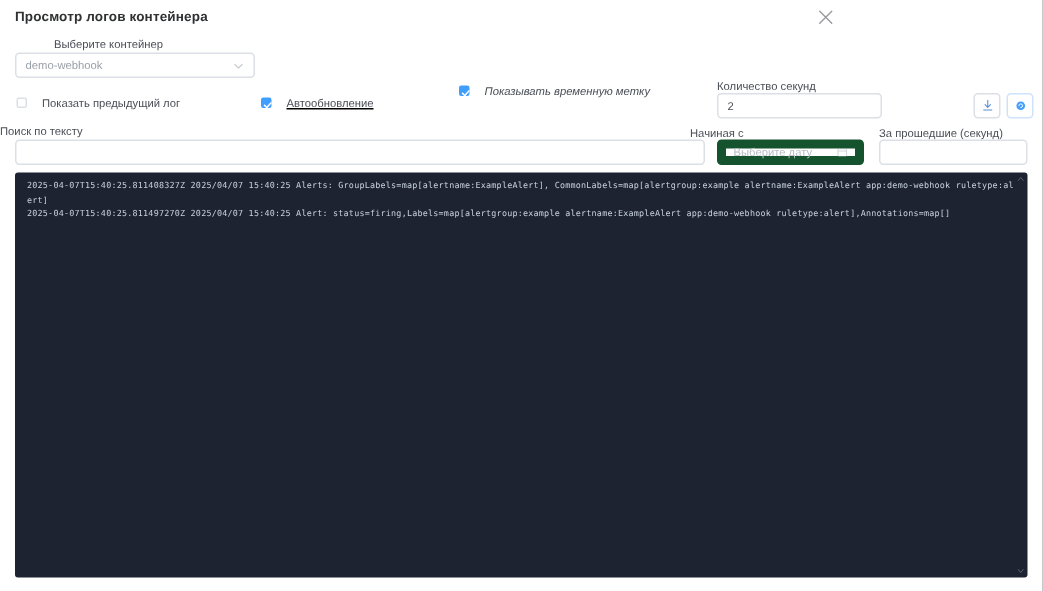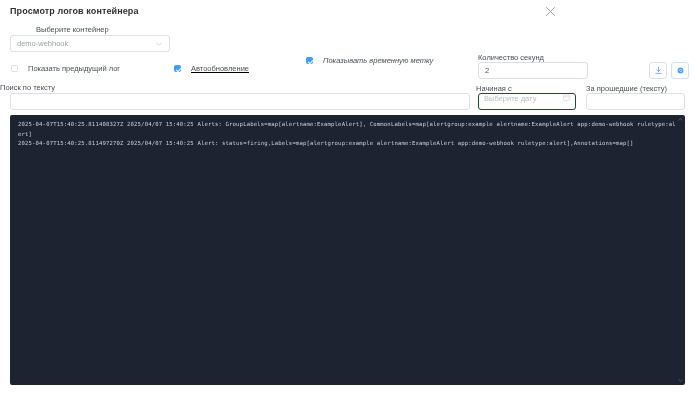--- a/index.html
+++ b/index.html
@@ -159,29 +159,30 @@
     display: flex;
     align-items: center;
     justify-content: center;
     cursor: pointer;
   }
   .btn-download { left: 649px; }
   .btn-refresh  { left: 671px; border-color: #cfe2fb; }
   .icon-btn svg { display: block; }
 
   
-  .lbl-from { position: absolute; left: 476px; top: 84px; }
+  .lbl-from { position: absolute; left: 460px; top: 84px; }
   .date-box {
     position: absolute;
     left: 478px; top: 93px;
     width: 98px; height: 17px;
-    border: 1px solid #14532d;
-    border-radius: 3px;
-    background: #fff;
-    display: flex;
+    border: 6px solid #14532d;
+    border-radius: 3px;
+    background: #fff;
+    display: flex;
+    align-items: center;
     padding: 0 5px;
     cursor: pointer;
   }
   .date-ph {
     font-size: 7.5px;
     color: #b8bdc4;
     flex: 1;
     white-space: nowrap;
   }
   .cal-icon { width: 7px; height: 7px; opacity: 0.5; flex: 0 0 auto; }
@@ -297,21 +298,21 @@
   <div class="date-box">
     <span class="date-ph">Выберите дату</span>
     <span class="cal-icon">
       <svg width="7" height="7" viewBox="0 0 8 8">
         <rect x="0.7" y="1.3" width="6.6" height="6" rx="0.6" stroke="#9aa0a8" stroke-width="0.7" fill="none"></rect>
         <path d="M0.7 3.1 L7.3 3.1" stroke="#9aa0a8" stroke-width="0.6"></path>
       </svg>
     </span>
   </div>
 
-  <div class="field-label lbl-sec">За прошедшие (тексту)</div>
+  <div class="field-label lbl-sec">За прошедшие (секунд)</div>
   <input class="sec-input" type="text" value="" style="">
 
   <div class="console">
     <pre class="console-pre">2025-04-07T15:40:25.811408327Z 2025/04/07 15:40:25 Alerts: GroupLabels=map[alertname:ExampleAlert], CommonLabels=map[alertgroup:example alertname:ExampleAlert app:demo-webhook ruletype:alert]
 2025-04-07T15:40:25.811497270Z 2025/04/07 15:40:25 Alert: status=firing,Labels=map[alertgroup:example alertname:ExampleAlert app:demo-webhook ruletype:alert],Annotations=map[]</pre>
     <div class="scroll-arrow scroll-up">
       <svg width="5" height="5" viewBox="0 0 6 6">
         <path d="M1 4 L3 1.6 L5 4" stroke="#8f97ab" stroke-width="0.8" fill="none" stroke-linecap="round" stroke-linejoin="round"></path>
       </svg>
     </div>

